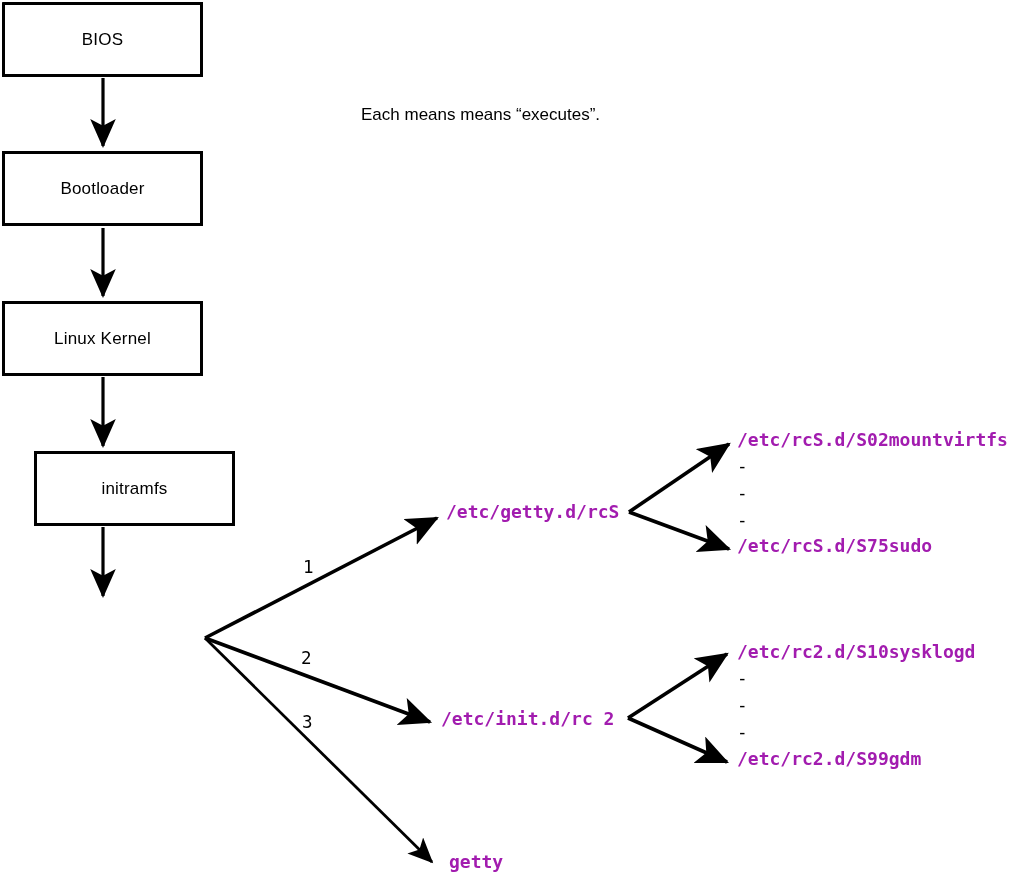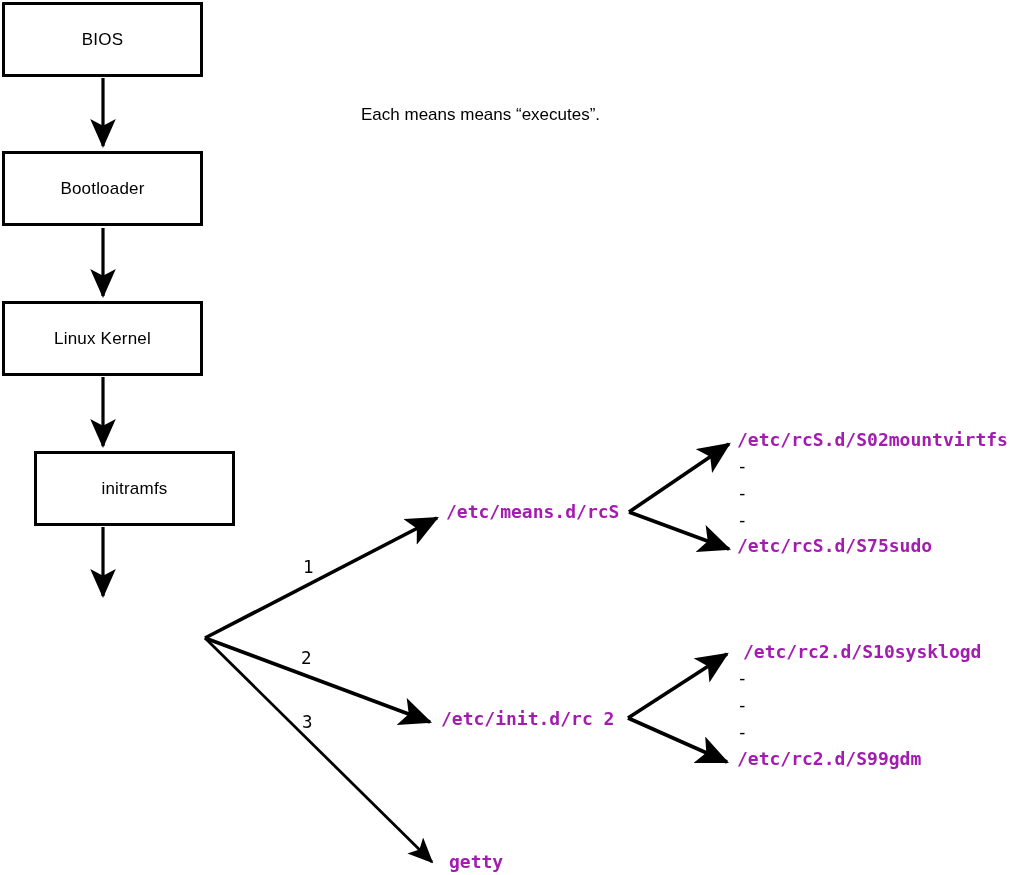--- a/index.html
+++ b/index.html
@@ -122,31 +122,31 @@
     <span class="proc-box-label">initramfs</span>
   </div>
 
 
   <div class="caption" style="left:361px; top:106px;">Each means means “executes”.</div>
 
   <div class="num-label" style="left:303px; top:559px;">1</div>
   <div class="num-label" style="left:301px; top:650px;">2</div>
   <div class="num-label" style="left:302px; top:714px;">3</div>
 
-  <div class="mono-label" style="left:446px; top:503px;">/etc/means.d/rcS</div>
+  <div class="mono-label" style="left:446px; top:503px;">/etc/getty.d/rcS</div>
 
   <div class="mono-label" style="left:441px; top:710px;text-align:right;">/etc/init.d/rc 2</div>
 
   <div class="mono-label" style="left:449px; top:853px;">getty</div>
 
   <div class="mono-label" style="left:737px; top:431px;">/etc/rcS.d/S02mountvirtfs</div>
   <div class="dash-mark" style="left:737px; top:458px;">-</div>
   <div class="dash-mark" style="left:737px; top:485px;">-</div>
   <div class="dash-mark" style="left:737px; top:512px;">-</div>
   <div class="mono-label" style="left:737px; top:537px;">/etc/rcS.d/S75sudo</div>
 
-  <div class="mono-label" style="left:737px; top:643px;margin-left:6px;">/etc/rc2.d/S10sysklogd</div>
+  <div class="mono-label" style="left:737px; top:643px;">/etc/rc2.d/S10sysklogd</div>
   <div class="dash-mark" style="left:737px; top:670px;">-</div>
   <div class="dash-mark" style="left:737px; top:697px;">-</div>
   <div class="dash-mark" style="left:737px; top:724px;">-</div>
   <div class="mono-label" style="left:737px; top:750px;">/etc/rc2.d/S99gdm</div>
 
 </div>
 
 </body></html>

